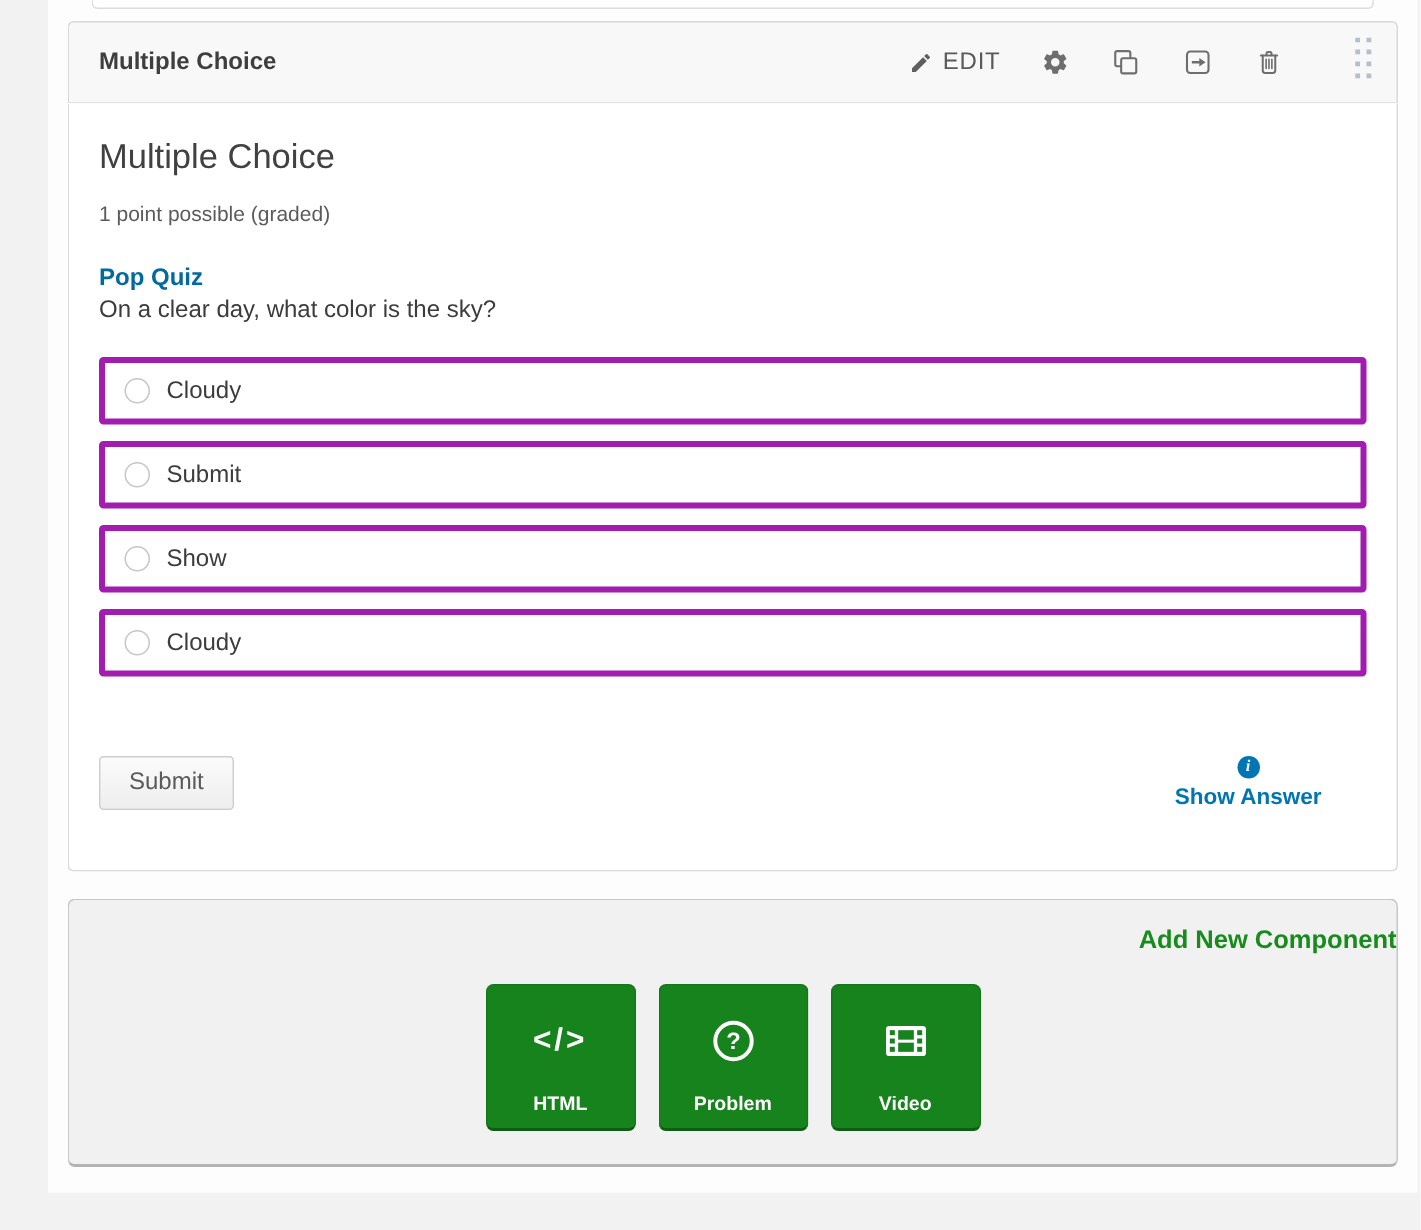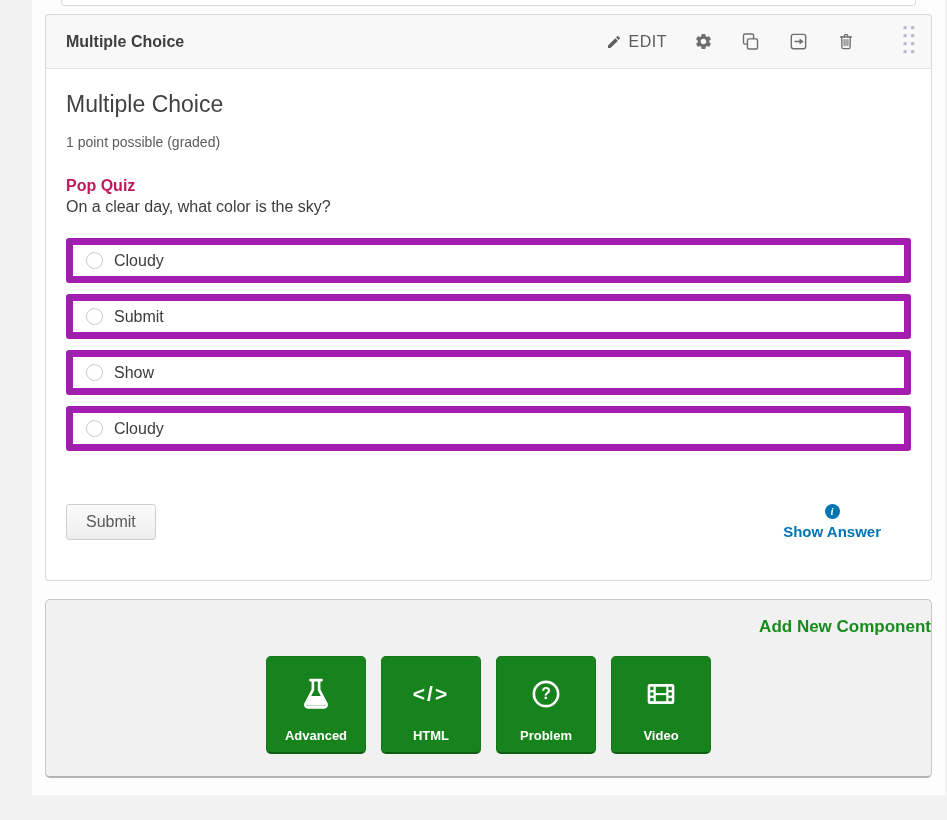--- a/index.html
+++ b/index.html
@@ -40,25 +40,25 @@
   .edit-label { font-size:16px; color:#5a5a5a; letter-spacing:0.5px; }
   .drag-handle { margin-left:18px; padding:2px 2px; cursor:grab; display:flex; }
   .card-body {
     background:#fff;
     border:1px solid #d9d9d9; border-top:none;
     border-radius:0 0 4px 4px;
     padding:22px 20px 40px;
   }
   .problem-heading { font-size:23px; font-weight:400; color:#414141; }
   .points-text { margin-top:16px; font-size:14px; color:#5b5b5b; }
-  .question-title { margin-top:27px; font-size:16px; font-weight:bold; color:#be185d; }
+  .question-title { margin-top:27px; font-size:16px; font-weight:bold; color:#0369a1; }
   .question-text { margin-top:3px; font-size:16px; color:#3c3c3c; }
   .choices { margin-top:22px; display:flex; flex-direction:column; gap:11px; }
   .choice-row {
-    height:45px; border:7px solid #a21caf; border-radius:3px;
+    height:45px; border:4px solid #a21caf; border-radius:3px;
     display:flex; align-items:center; padding-left:13px; gap:11px;
     background:#fff; cursor:pointer;
   }
   .radio-circle {
     width:17px; height:17px; border-radius:50%;
     border:1px solid #c6c6c6; background:#fff; flex:none;
   }
   .choice-label { font-size:16px; color:#3c3c3c; }
   .bottom-row { margin-top:53px; display:flex; align-items:flex-start; }
   .submit-button {
@@ -211,30 +211,20 @@
           <a class="show-answer-link">Show Answer</a>
         </div>
       </div>
     </div>
   </div>
 
   <div class="add-panel">
     <div class="add-title">Add New Component</div>
     <div class="add-buttons">
 
-      <button class="add-tile">
-        <span class="add-tile-icon">
-          <svg width="40" height="40" viewBox="0 0 36 36">
-            <path d="M13 5.5h10" stroke="#fff" stroke-width="2.4" stroke-linecap="round" fill="none"></path>
-            <path d="M15.2 6v8.2L8.6 26.8a2.3 2.3 0 0 0 2.1 3.2h14.6a2.3 2.3 0 0 0 2.1-3.2L20.8 14.2V6" stroke="#fff" stroke-width="2.4" fill="none" stroke-linejoin="round"></path>
-            <path d="M12.6 19.8h10.8l2.9 6.6a1.5 1.5 0 0 1-1.4 2.1H11.1a1.5 1.5 0 0 1-1.4-2.1z" fill="#fff"></path>
-          </svg>
-        </span>
-        <span class="add-tile-label">Advanced</span>
-      </button>
 
 
       <button class="add-tile">
         <span class="add-tile-icon">
           <span class="code-glyph">&lt;/&gt;</span>
         </span>
         <span class="add-tile-label">HTML</span>
       </button>
 
       <button class="add-tile">

